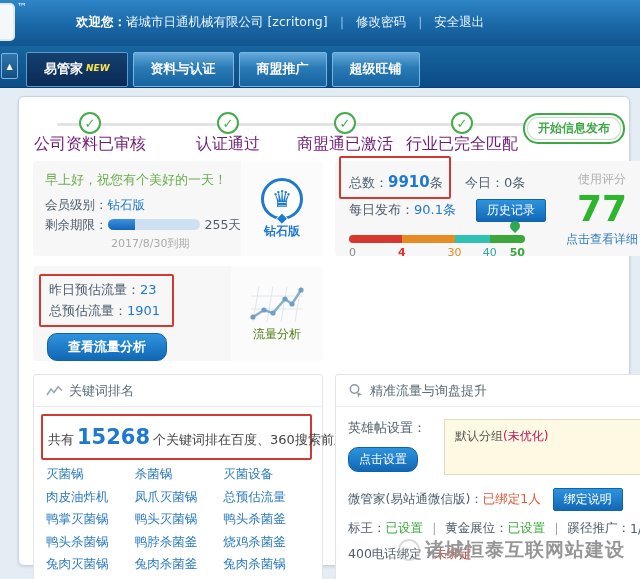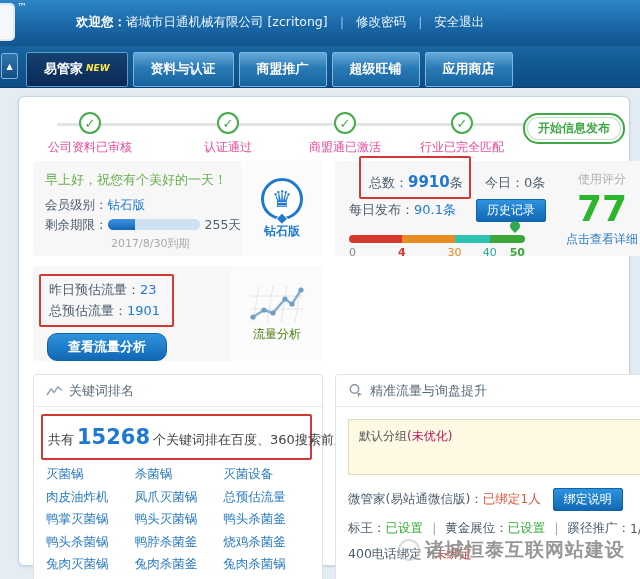--- a/index.html
+++ b/index.html
@@ -37,21 +37,21 @@
   .main-panel { position:relative; background:#fff; border:1px solid #c6d4e2;
     border-radius:6px; height:470px; padding:8px 8px 8px 14px;
     box-shadow:0 1px 3px rgba(60,90,120,.15); }
 
   
   .steps { position:relative; height:56px; }
   .steps .track { position:absolute; left:24px; right:95px; top:18px; height:3px; background:#e3e3e3; border-radius:2px; }
   .step { position:absolute; top:7px; transform:translateX(-50%); text-align:center; }
   .step-circle { width:22px; height:22px; margin:0 auto; background:#fff; border:2px solid #45ab4b;
     border-radius:50%; color:#45ab4b; font-size:13px; font-weight:bold; line-height:19px; }
-  .step-label { margin-top:5px; color:#ec4899; font-size:12px; white-space:nowrap; }
+  .step-label { color:#701a75; font-size:16px; white-space:nowrap; }
   .publish-pill { position:absolute; right:-4px; top:8px; padding:5px 13px; background:#fff;
     border:2px solid #3fa845; border-radius:15px; color:#3fa845; font-size:12px; font-weight:bold;
     cursor:pointer; box-shadow:inset 0 0 0 2px #fff, inset 0 0 0 3px #bfe2c1; white-space:nowrap; }
 
   
   .lbl { color:#4d5d6d; }
   .val-blue { color:#1f78d1; font-weight:bold; font-size:15px; }
   .val-blue2 { color:#1f78d1; }
   .btn-primary { display:inline-block; background:linear-gradient(180deg,#2e93dd,#1168b5);
     border:1px solid #0f63a9; border-radius:10px; color:#fff; font-size:13px; font-weight:bold;
@@ -76,21 +76,21 @@
     border-radius:0 4px 4px 0; display:flex; flex-direction:column; align-items:center;
     justify-content:center; gap:3px; }
   .badge-circle { position:relative; width:42px; height:42px; border:3px solid #1d7ad0; border-radius:50%;
     color:#1d7ad0; font-size:23px; text-align:center; line-height:36px; background:#fff; }
   .mini-diamond { position:absolute; bottom:-7px; left:50%; transform:translateX(-50%);
     color:#1d7ad0; font-size:13px; line-height:1; text-shadow:-1px 0 #fbfbfc,1px 0 #fbfbfc; }
   .badge-label { color:#1d7ad0; font-size:12px; font-weight:bold; }
 
   .stats-card { flex:1; height:95px; position:relative; padding:12px 116px 8px 14px; }
   .stat-line1 { font-size:13px; white-space:nowrap; }
-  .box-total { position:relative; display:inline-block;margin-left:20px; }
+  .box-total { position:relative; display:inline-block; }
   .box-total::before { content:""; position:absolute; left:-10px; right:-8px; top:-17px; bottom:-7px;
     border:2px solid #cf3a32; border-radius:2px; pointer-events:none; }
   .today { margin-left:18px; }
   .stat-line2 { margin-top:7px; font-size:13px; white-space:nowrap; }
   .stat-line2 .btn-small { margin-left:16px; }
   .gauge { position:relative; margin-top:13px; width:176px; }
   .gauge-bar { display:flex; height:8px; border-radius:4px; overflow:hidden; }
   .gauge-bar i { display:block; height:100%; }
   .g-red { width:30%; background:#d6382e; }
   .g-orange { width:30%; background:#e78c23; }
@@ -184,23 +184,20 @@
       </div>
       <div class="tab">
         <span>资料与认证</span>
       </div>
       <div class="tab">
         <span>商盟推广</span>
       </div>
       <div class="tab">
         <span>超级旺铺</span>
       </div>
-      <div class="tab">
-        <span>应用商店</span>
-      </div>
     </div>
   </div>
 
   <div class="content">
     <div class="main-panel">
 
       <div class="steps">
         <div class="track"></div>
         <div class="step" style="left:57px">
           <div class="step-circle"><span>✓</span></div>
@@ -350,20 +347,24 @@
         <div class="panel boost-card">
           <div class="panel-header">
             <svg width="16" height="16" viewBox="0 0 16 16">
               <circle cx="6.5" cy="6" r="4.2" fill="none" stroke="#8a97a5" stroke-width="1.5"></circle>
               <path d="M9.2,9.2 L14.2,11.2 L11.2,12.2 L10.4,15 Z" fill="#8a97a5"></path>
             </svg>
             <span class="panel-title">精准流量与询盘提升</span>
           </div>
           <div class="panel-body">
             <div class="hero-row">
+              <div class="hero-left">
+                <div class="lbl">英雄帖设置：</div>
+                <button class="btn-primary btn-set">点击设置</button>
+              </div>
               <div class="hero-box">
                 <span class="hero-text">默认分组</span><span class="hero-status">(未优化)</span>
                 
               </div>
             </div>
             <div class="info-row first">
               <span class="lbl">微管家(易站通微信版)：</span>
                 <span class="val-orange">已绑定1人</span>
               <span class="btn-small">绑定说明</span>
             </div>

